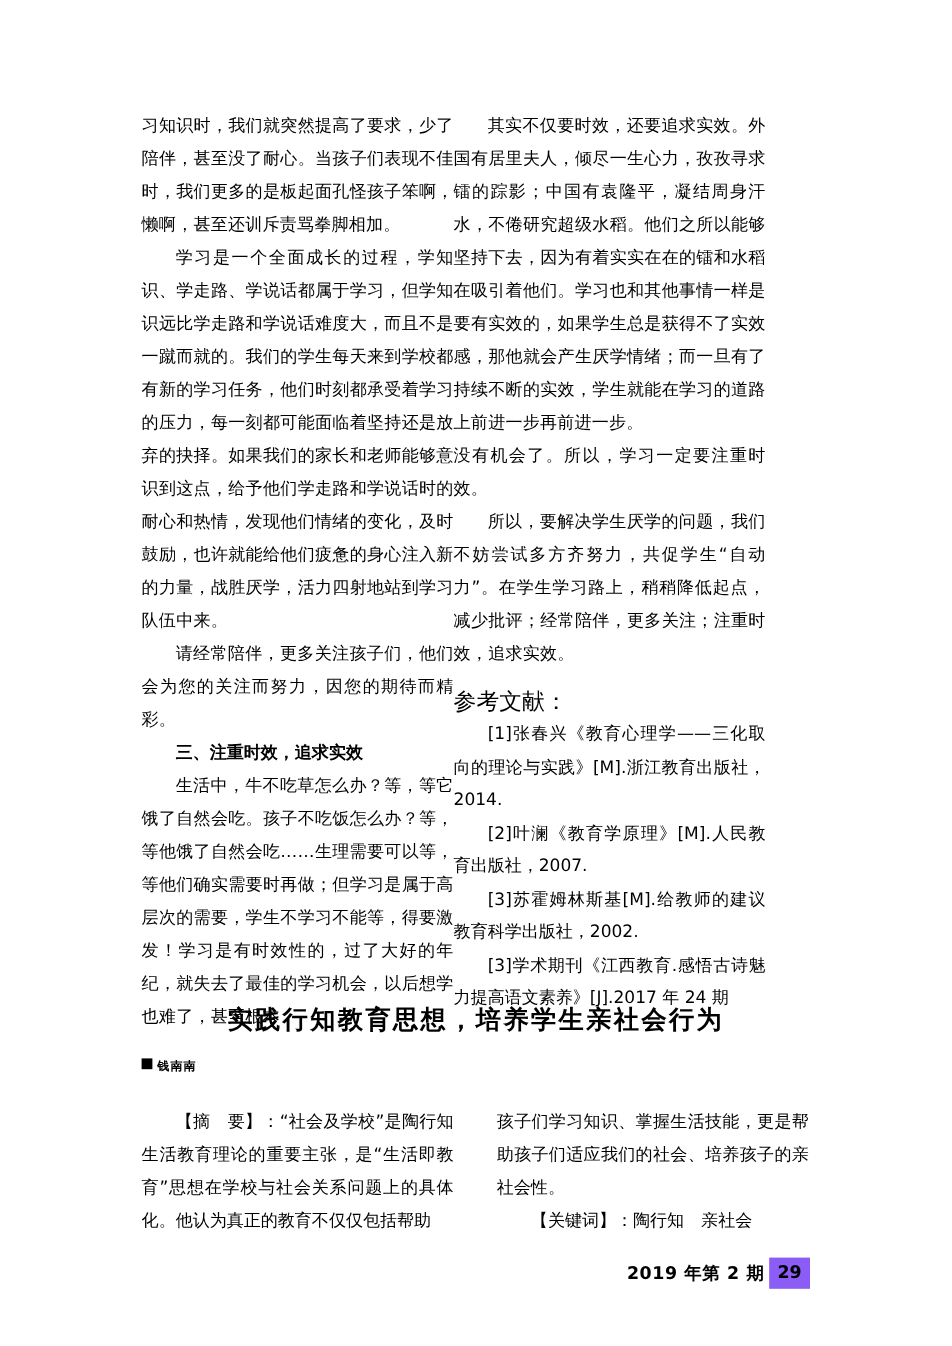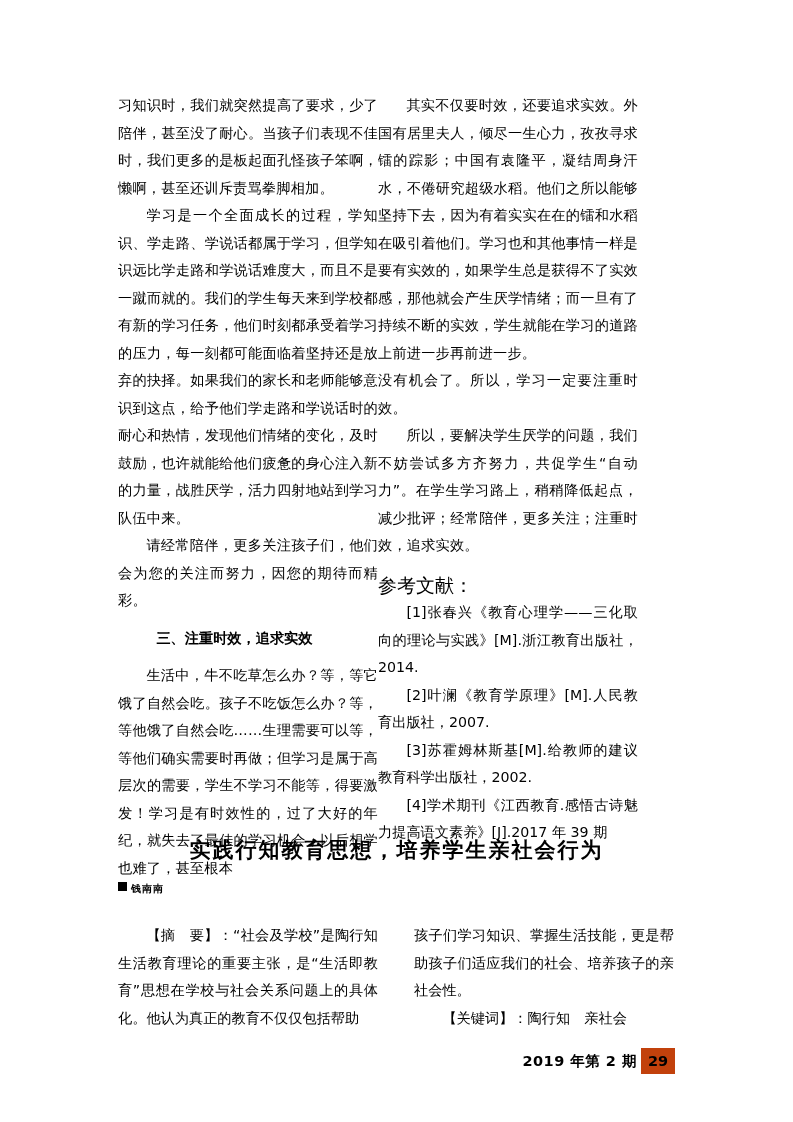--- a/index.html
+++ b/index.html
@@ -38,21 +38,21 @@
     font-size: 14.2px;
     line-height: 27.5px;
     text-align: justify;
     text-justify: inter-ideograph;
     letter-spacing: 0.2px;
   }
   p.indent {
     text-indent: 2em;
   }
   p.heading-sub {
-    margin: 10px;
+    margin: 0;
     font-size: 14.2px;
     line-height: 27.5px;
     font-weight: bold;
     text-indent: 2em;
   }
   p.ref-title {
     margin: 0;
     font-size: 19px;
     line-height: 27.5px;
     font-weight: normal;
@@ -130,21 +130,21 @@
     gap: 4px;
   }
   .footer-issue {
     font-size: 14.5px;
     font-weight: bold;
     letter-spacing: 0.5px;
   }
   .page-number {
     width: 34px;
     height: 26px;
-    background: #c2410c;
+    background: #8b5cf6;
     color: #000;
     font-size: 14.5px;
     display: flex;
     align-items: center;
     justify-content: center;
     font-weight: bold;
   }
 </style>
 </head>
 <body>
@@ -163,21 +163,21 @@
 
     <div class="col">
       <p class="para indent">其实不仅要时效，还要追求实效。外国有居里夫人，倾尽一生心力，孜孜寻求镭的踪影；中国有袁隆平，凝结周身汗水，不倦研究超级水稻。他们之所以能够坚持下去，因为有着实实在在的镭和水稻在吸引着他们。学习也和其他事情一样是要有实效的，如果学生总是获得不了实效感，那他就会产生厌学情绪；而一旦有了持续不断的实效，学生就能在学习的道路上前进一步再前进一步。</p>
       <p class="para">没有机会了。所以，学习一定要注重时效。</p>
       <p class="para indent">所以，要解决学生厌学的问题，我们不妨尝试多方齐努力，共促学生“自动力”。在学生学习路上，稍稍降低起点，减少批评；经常陪伴，更多关注；注重时效，追求实效。</p>
       <div class="ref-gap"></div>
       <p class="ref-title">参考文献：</p>
       <p class="ref-item">[1]张春兴《教育心理学——三化取向的理论与实践》[M].浙江教育出版社，2014.</p>
       <p class="ref-item">[2]叶澜《教育学原理》[M].人民教育出版社，2007.</p>
       <p class="ref-item">[3]苏霍姆林斯基[M].给教师的建议教育科学出版社，2002.</p>
-      <p class="ref-item">[4]学术期刊《江西教育.感悟古诗魅力提高语文素养》[J].2017 年 39 期</p>
+      <p class="ref-item">[3]学术期刊《江西教育.感悟古诗魅力提高语文素养》[J].2017 年 24 期</p>
     </div>
 
   </div>
 
   <div class="article2">
     <h1 class="article2-title">实践行知教育思想，培养学生亲社会行为</h1>
     <div class="article2-author">
       <span class="author-mark"></span><span>钱南南</span>
     </div>
 

